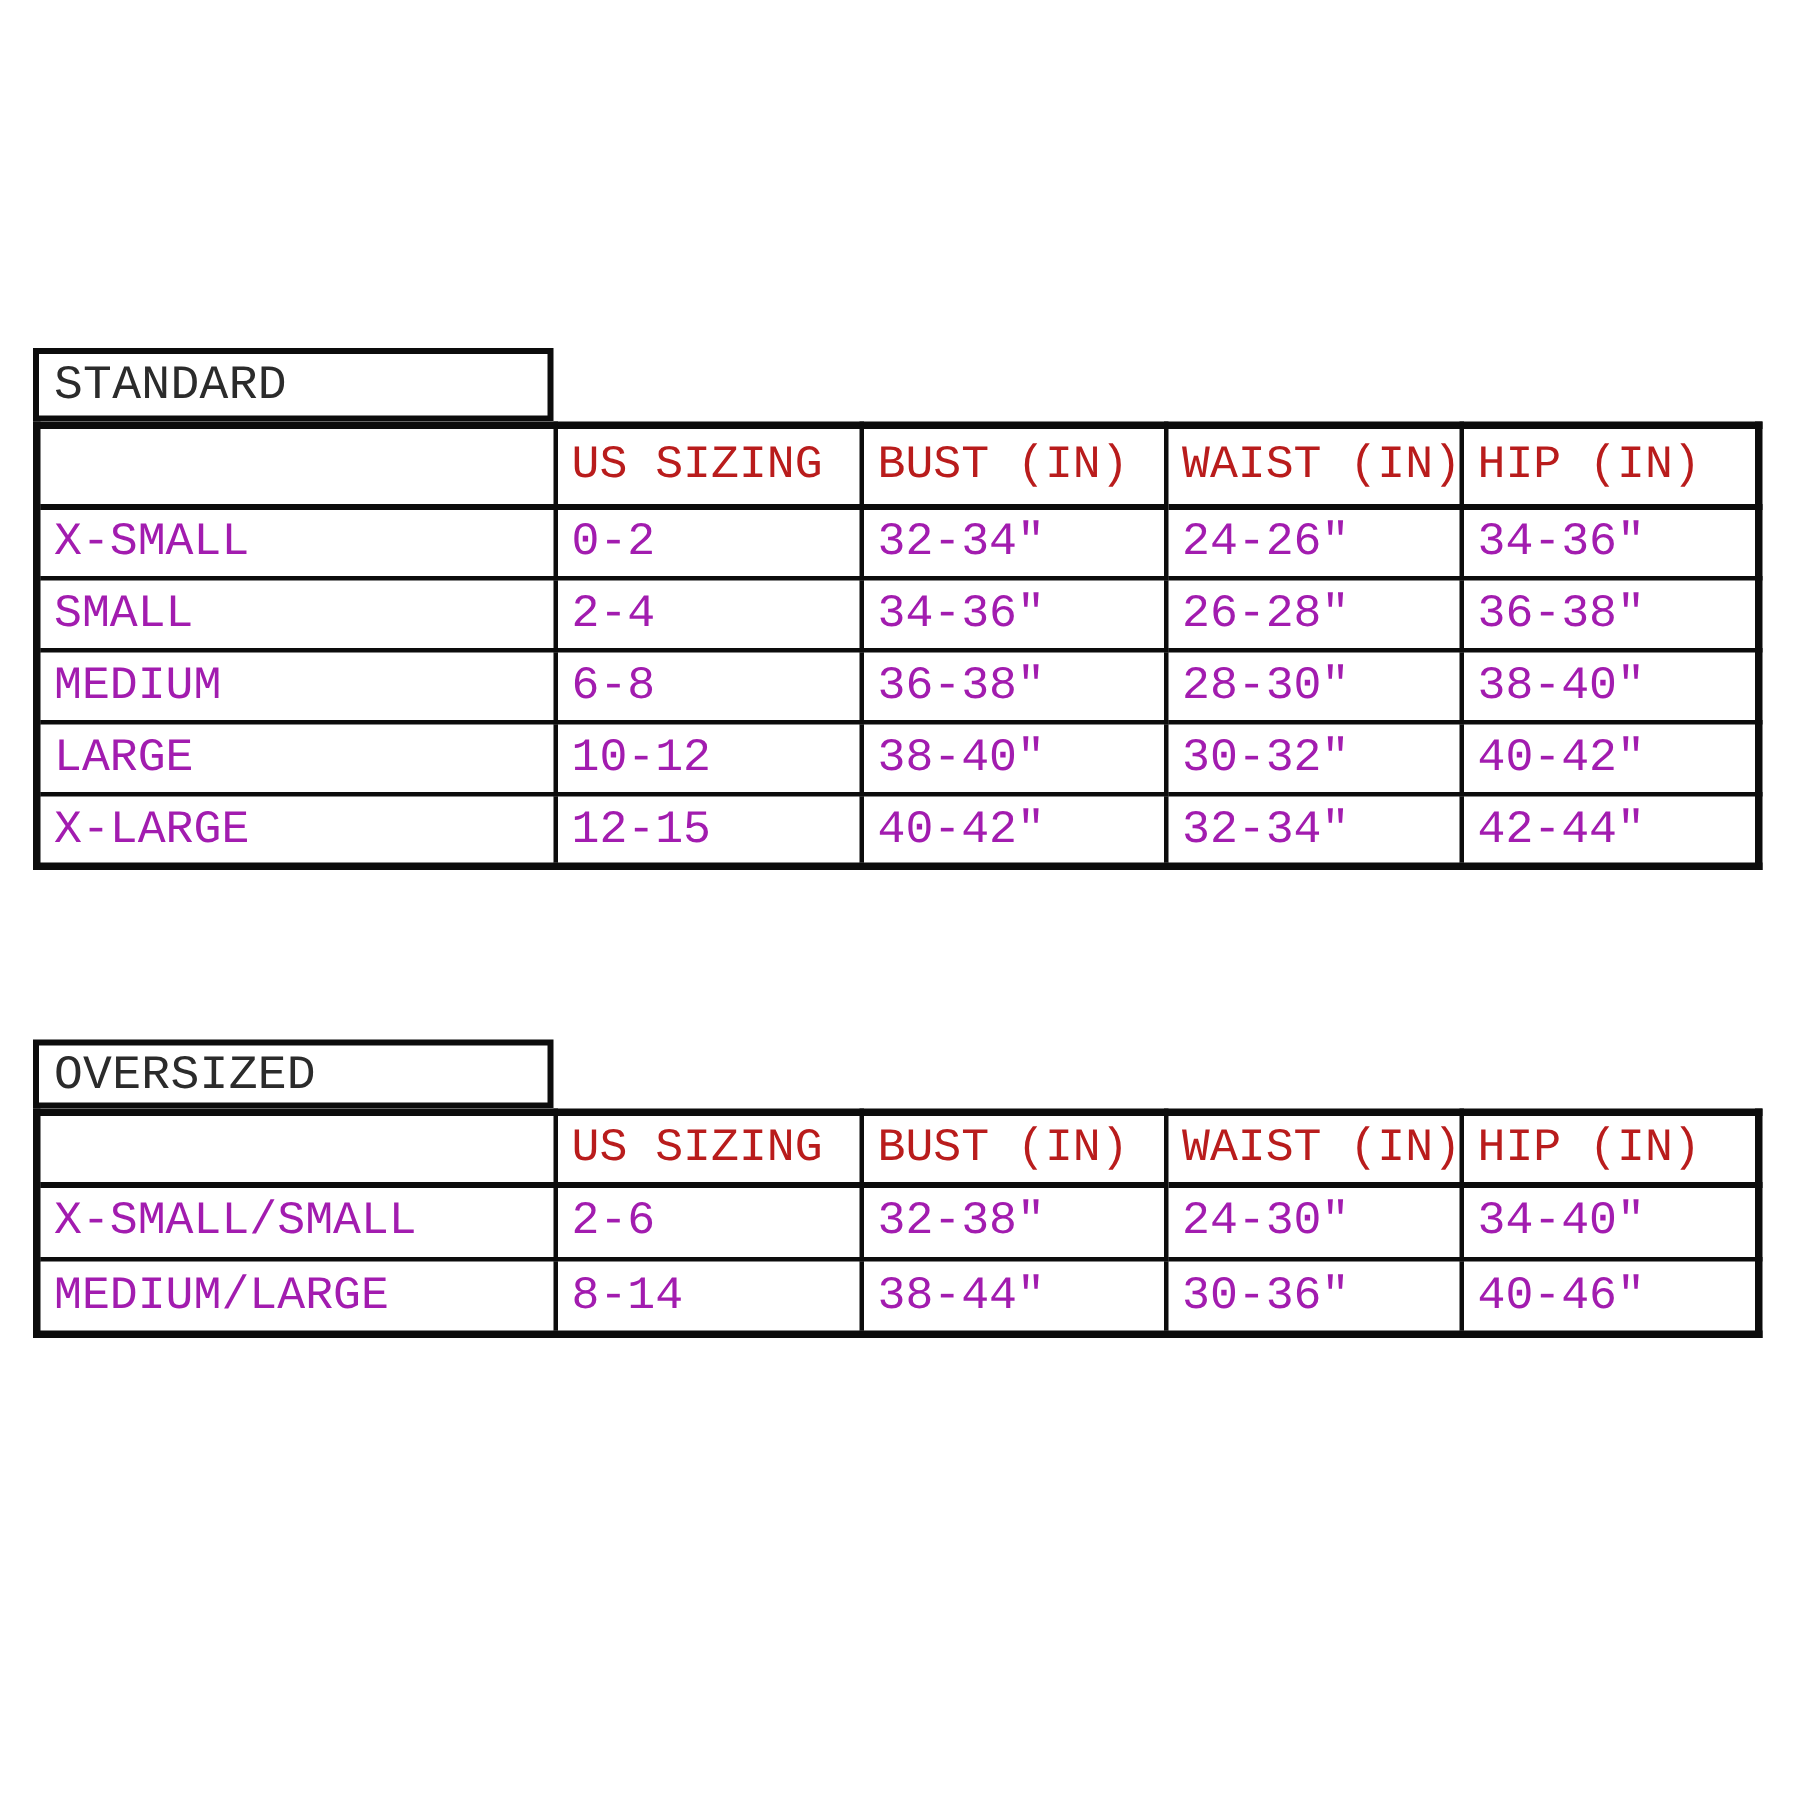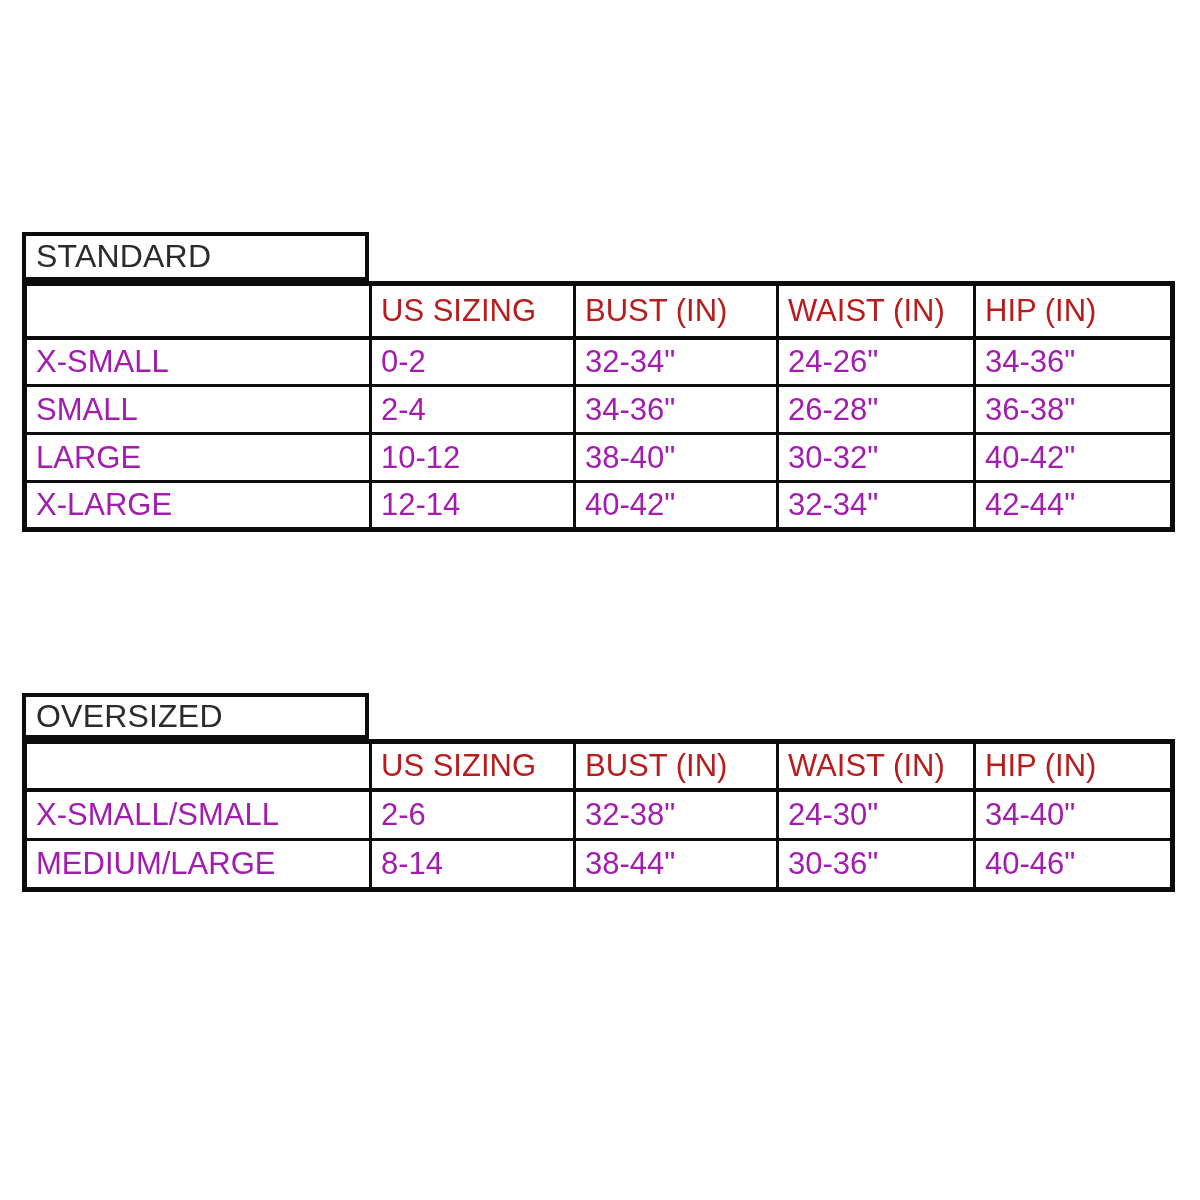--- a/index.html
+++ b/index.html
@@ -5,21 +5,21 @@
   html, body { margin: 0; padding: 0; }
   body { background: #ffffff; }
   .sheet {
     position: relative;
     width: 1200px;
     height: 1200px;
     background: #ffffff;
     font-family: "Liberation Sans", sans-serif;
     overflow: hidden;
   }
-  .block { position: absolute; left: 22px; width: 928px; }
+  .block { position: absolute; left: 22px; width: 928px; font-family: Liberation Mono, monospace; }
   .block-standard  { top: 232px; }
   .block-oversized { top: 672px; }
 
   .title-box {
     box-sizing: border-box;
     width: 347px;
     height: 49px;
     border: 4px solid #0c0c0c;
     background: #ffffff;
     display: flex;
@@ -104,29 +104,36 @@
           <td>34-36"</td>
         </tr>
         <tr>
           <td>SMALL</td>
           <td>2-4</td>
           <td>34-36"</td>
           <td>26-28"</td>
           <td>36-38"</td>
         </tr>
         <tr>
+          <td>MEDIUM</td>
+          <td>6-8</td>
+          <td>36-38"</td>
+          <td>28-30"</td>
+          <td>38-40"</td>
+        </tr>
+        <tr>
           <td>LARGE</td>
           <td>10-12</td>
           <td>38-40"</td>
           <td>30-32"</td>
           <td>40-42"</td>
         </tr>
         <tr>
           <td>X-LARGE</td>
-          <td>12-14</td>
+          <td>12-15</td>
           <td>40-42"</td>
           <td>32-34"</td>
           <td>42-44"</td>
         </tr>
       </tbody>
     </table>
   </section>
 
   <section class="block block-oversized">
     <div class="title-box">

